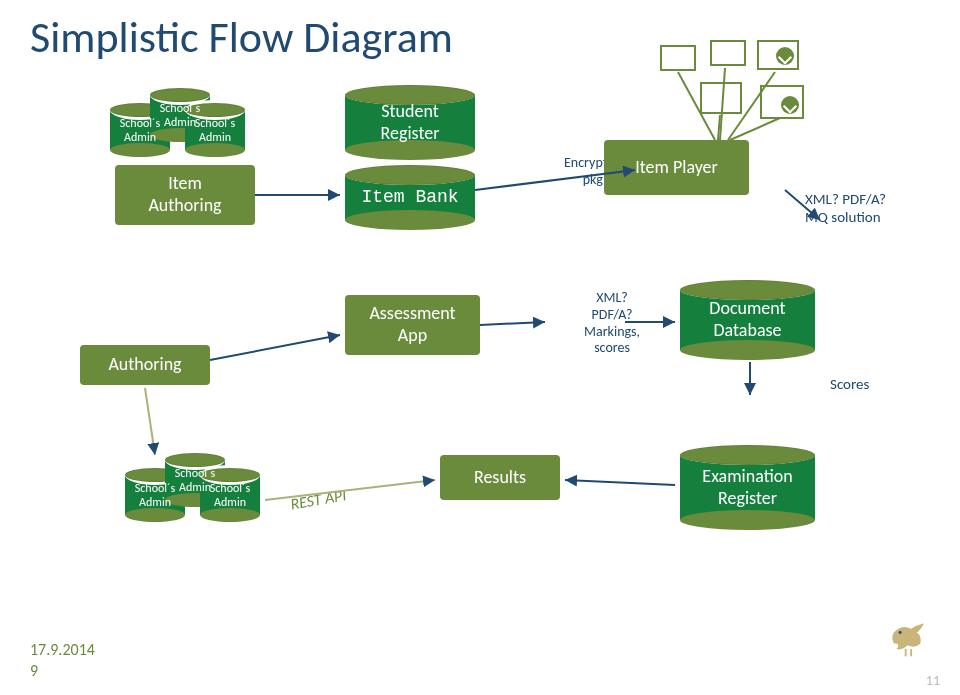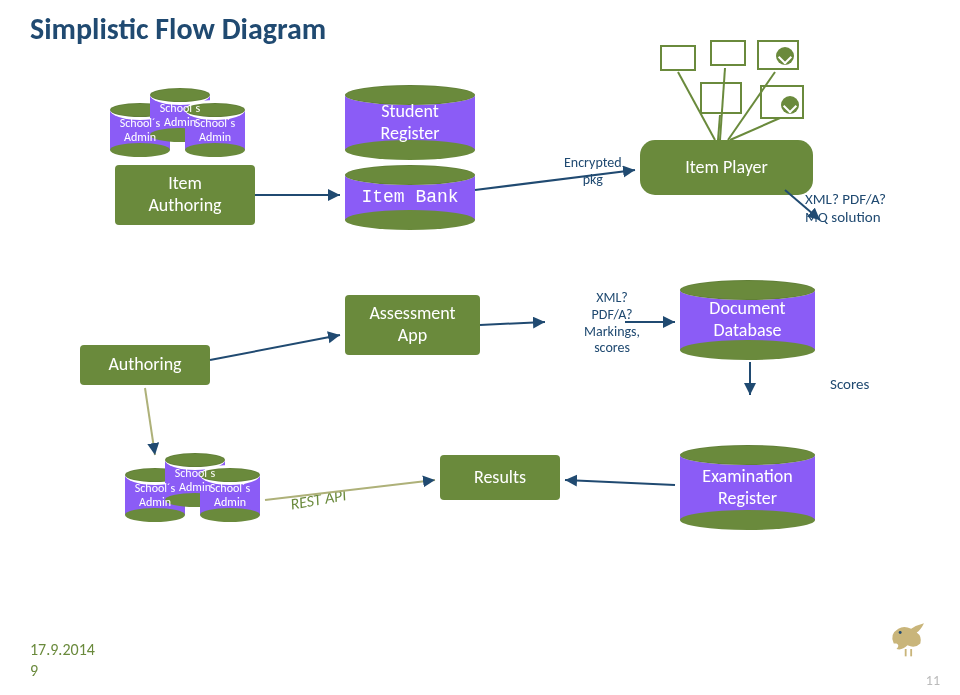--- a/index.html
+++ b/index.html
@@ -8,22 +8,22 @@
     width: 960px;
     height: 695px;
     position: relative;
     background: #fff;
     overflow: hidden;
   }
   .title {
     position: absolute;
     top: 10px;
     left: 30px;
-    font-size: 30px;
-    font-weight: 700;
+    font-size: 44px;
+    font-weight: 400;
     color: #204a71;
   }
   .footer {
     position: absolute;
     bottom: 15px;
     left: 30px;
     color: #6a8a3c;
     font-size: 16px;
   }
   .footer .date { margin-top: 2px; }
@@ -48,21 +48,21 @@
     text-align: center;
     border-radius: 2px;
     line-height: 1.2;
     padding: 4px;
   }
   .rect { border-radius: 4px; }
 
   
   .cyl {
     position: absolute;
-    background: #8b5cf6;
+    background: #15803d;
   }
   .cyl::before {
     content: "";
     position: absolute;
     top: -10px;
     left: 0;
     right: 0;
     height: 20px;
     border-radius: 50%;
     background: #fff;
@@ -196,21 +196,21 @@
 </div>
 
 <div class="cyl" style="left:345px; top:175px; width:130px; height:45px;font-family:Liberation Mono, monospace;">
   <div class="top"></div>
   <span class="label">Item Bank</span>
 </div>
 
 <div class="note note-s" style="left: 535px; top: 155px; white-space: pre-line;">Encrypted
 pkg</div>
 
-<div class="box rect" style="left:640px; top:140px; width:173px; height:55px;border-radius:15px;">
+<div class="box rect" style="left:604px; top:140px; width:145px; height:55px;">
   <span>Item Player</span>
 </div>
 
 <div class="note" style="left: 805px; top: 190px; text-align: left; white-space: pre-line;">XML? PDF/A?
 MQ solution</div>
 
 <div class="dev" style="left:660px; top:45px; width:36px; height:26px;"></div>
 <div class="dev" style="left:710px; top:40px; width:36px; height:26px;"></div>
 <div class="dev" style="left:757px; top:40px; width:42px; height:30px;">
     <div class="tap"></div>

